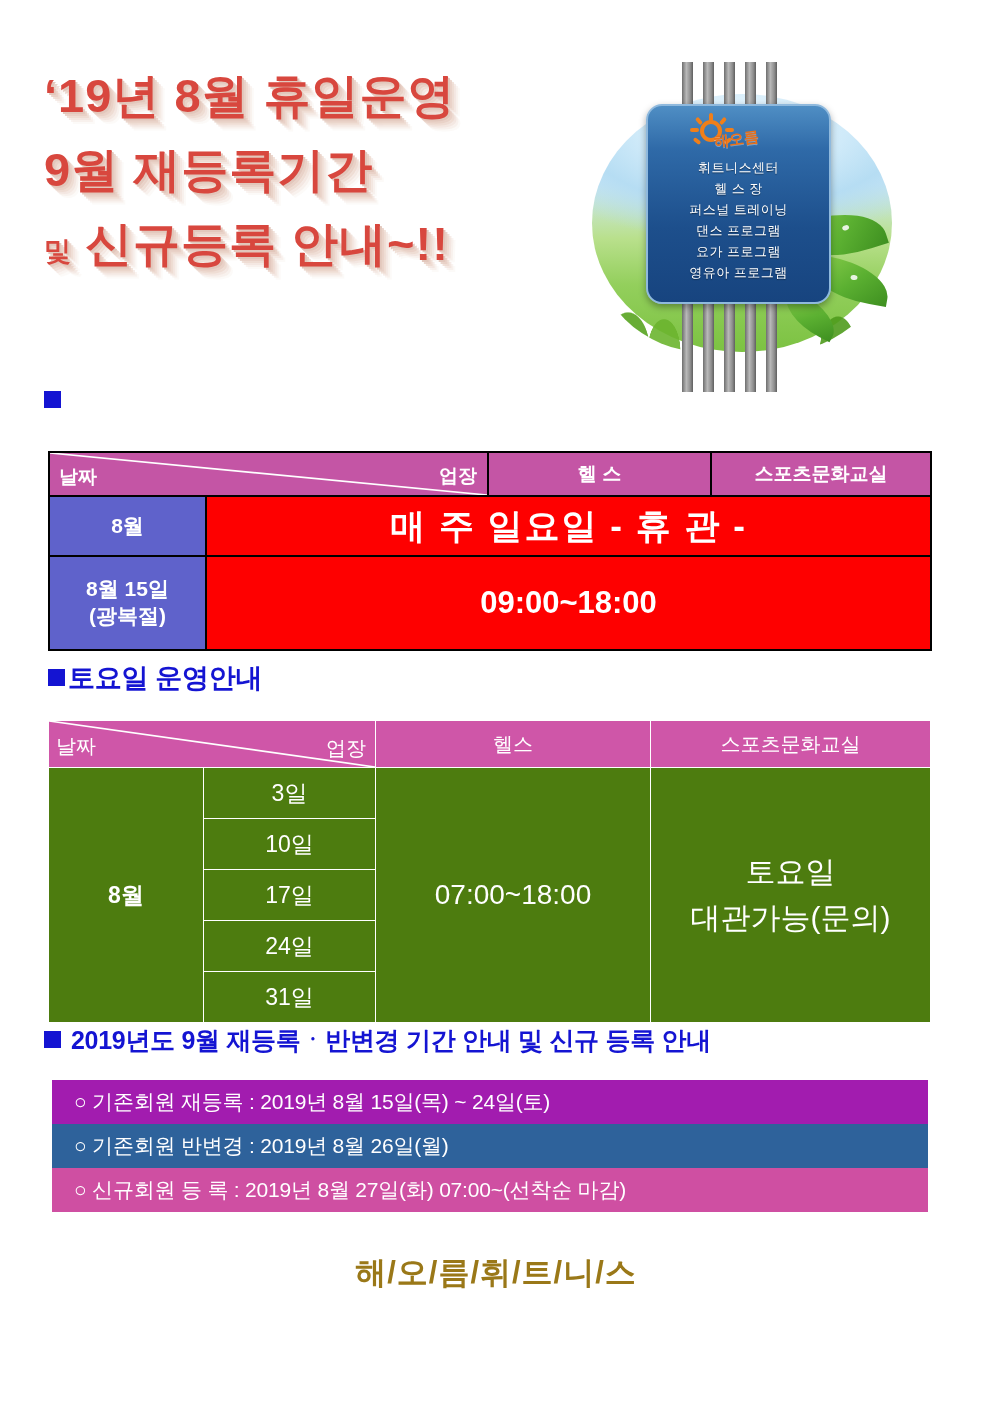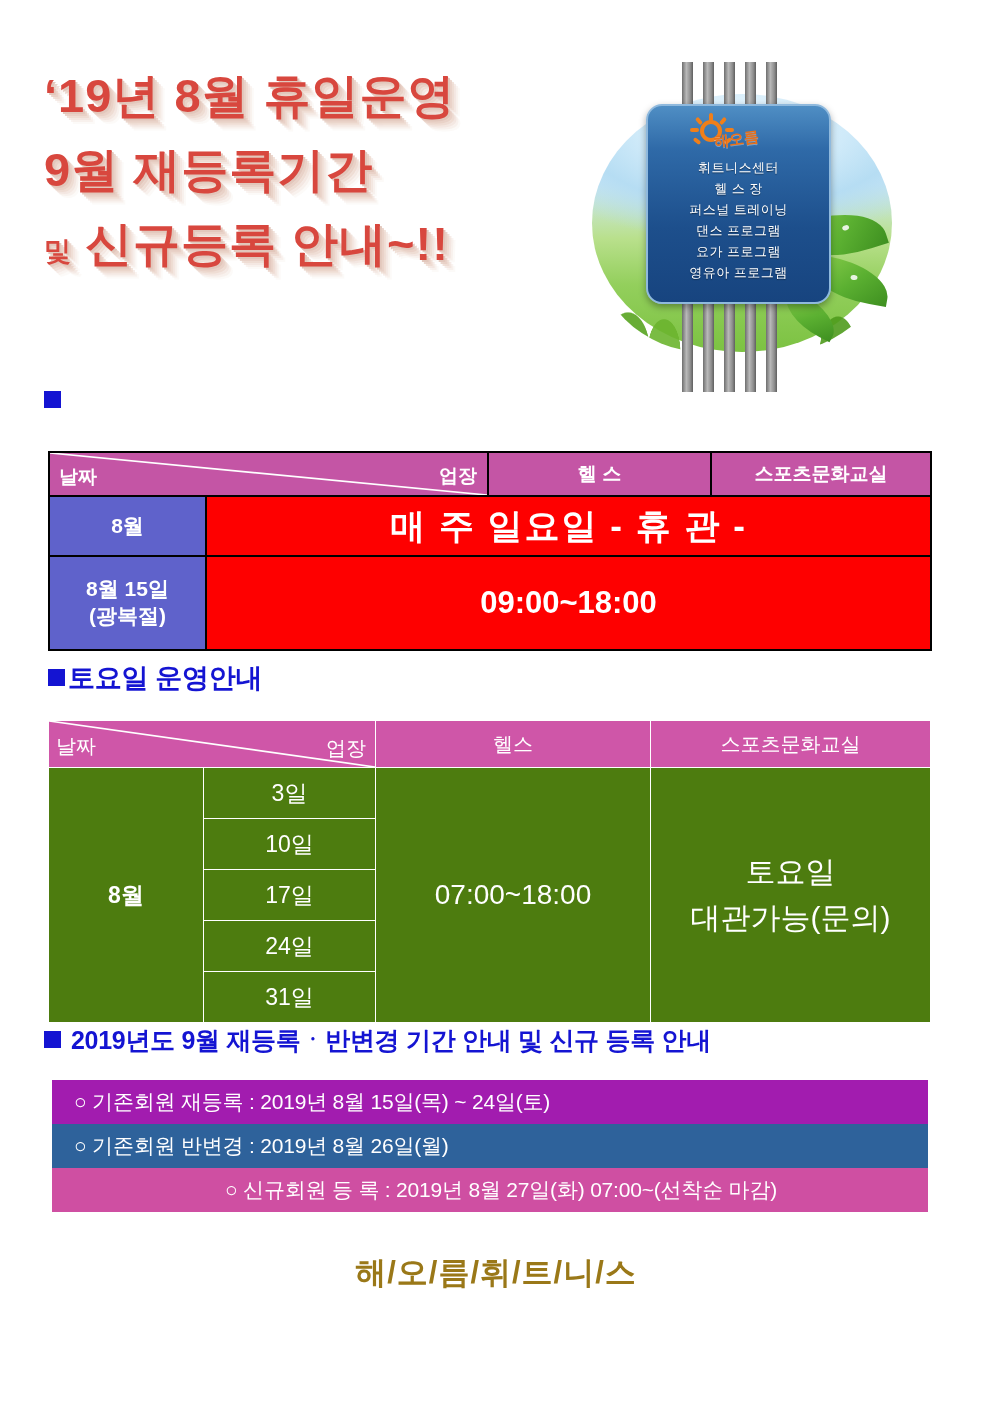--- a/index.html
+++ b/index.html
@@ -227,21 +227,21 @@
     line-height:44px;
     color:#ffffff;
     font-size:21px;
     padding-left:22px;
     box-sizing:border-box;
     white-space:nowrap;
     letter-spacing:-.2px;
   }
   #info-row-0 { top:1080px; background:#a21caf; }
   #info-row-1 { top:1124px; background:#2e629b; }
-  #info-row-2 { top:1168px; background:#cf4fa2;text-align:center; }
+  #info-row-2 { top:1168px; background:#cf4fa2; }
 
   
   #footer-brand {
     position:absolute;
     left:0; top:1252px;
     width:992px;
     text-align:center;
     font-size:31px;
     font-weight:bold;
     color:#9a7818;

